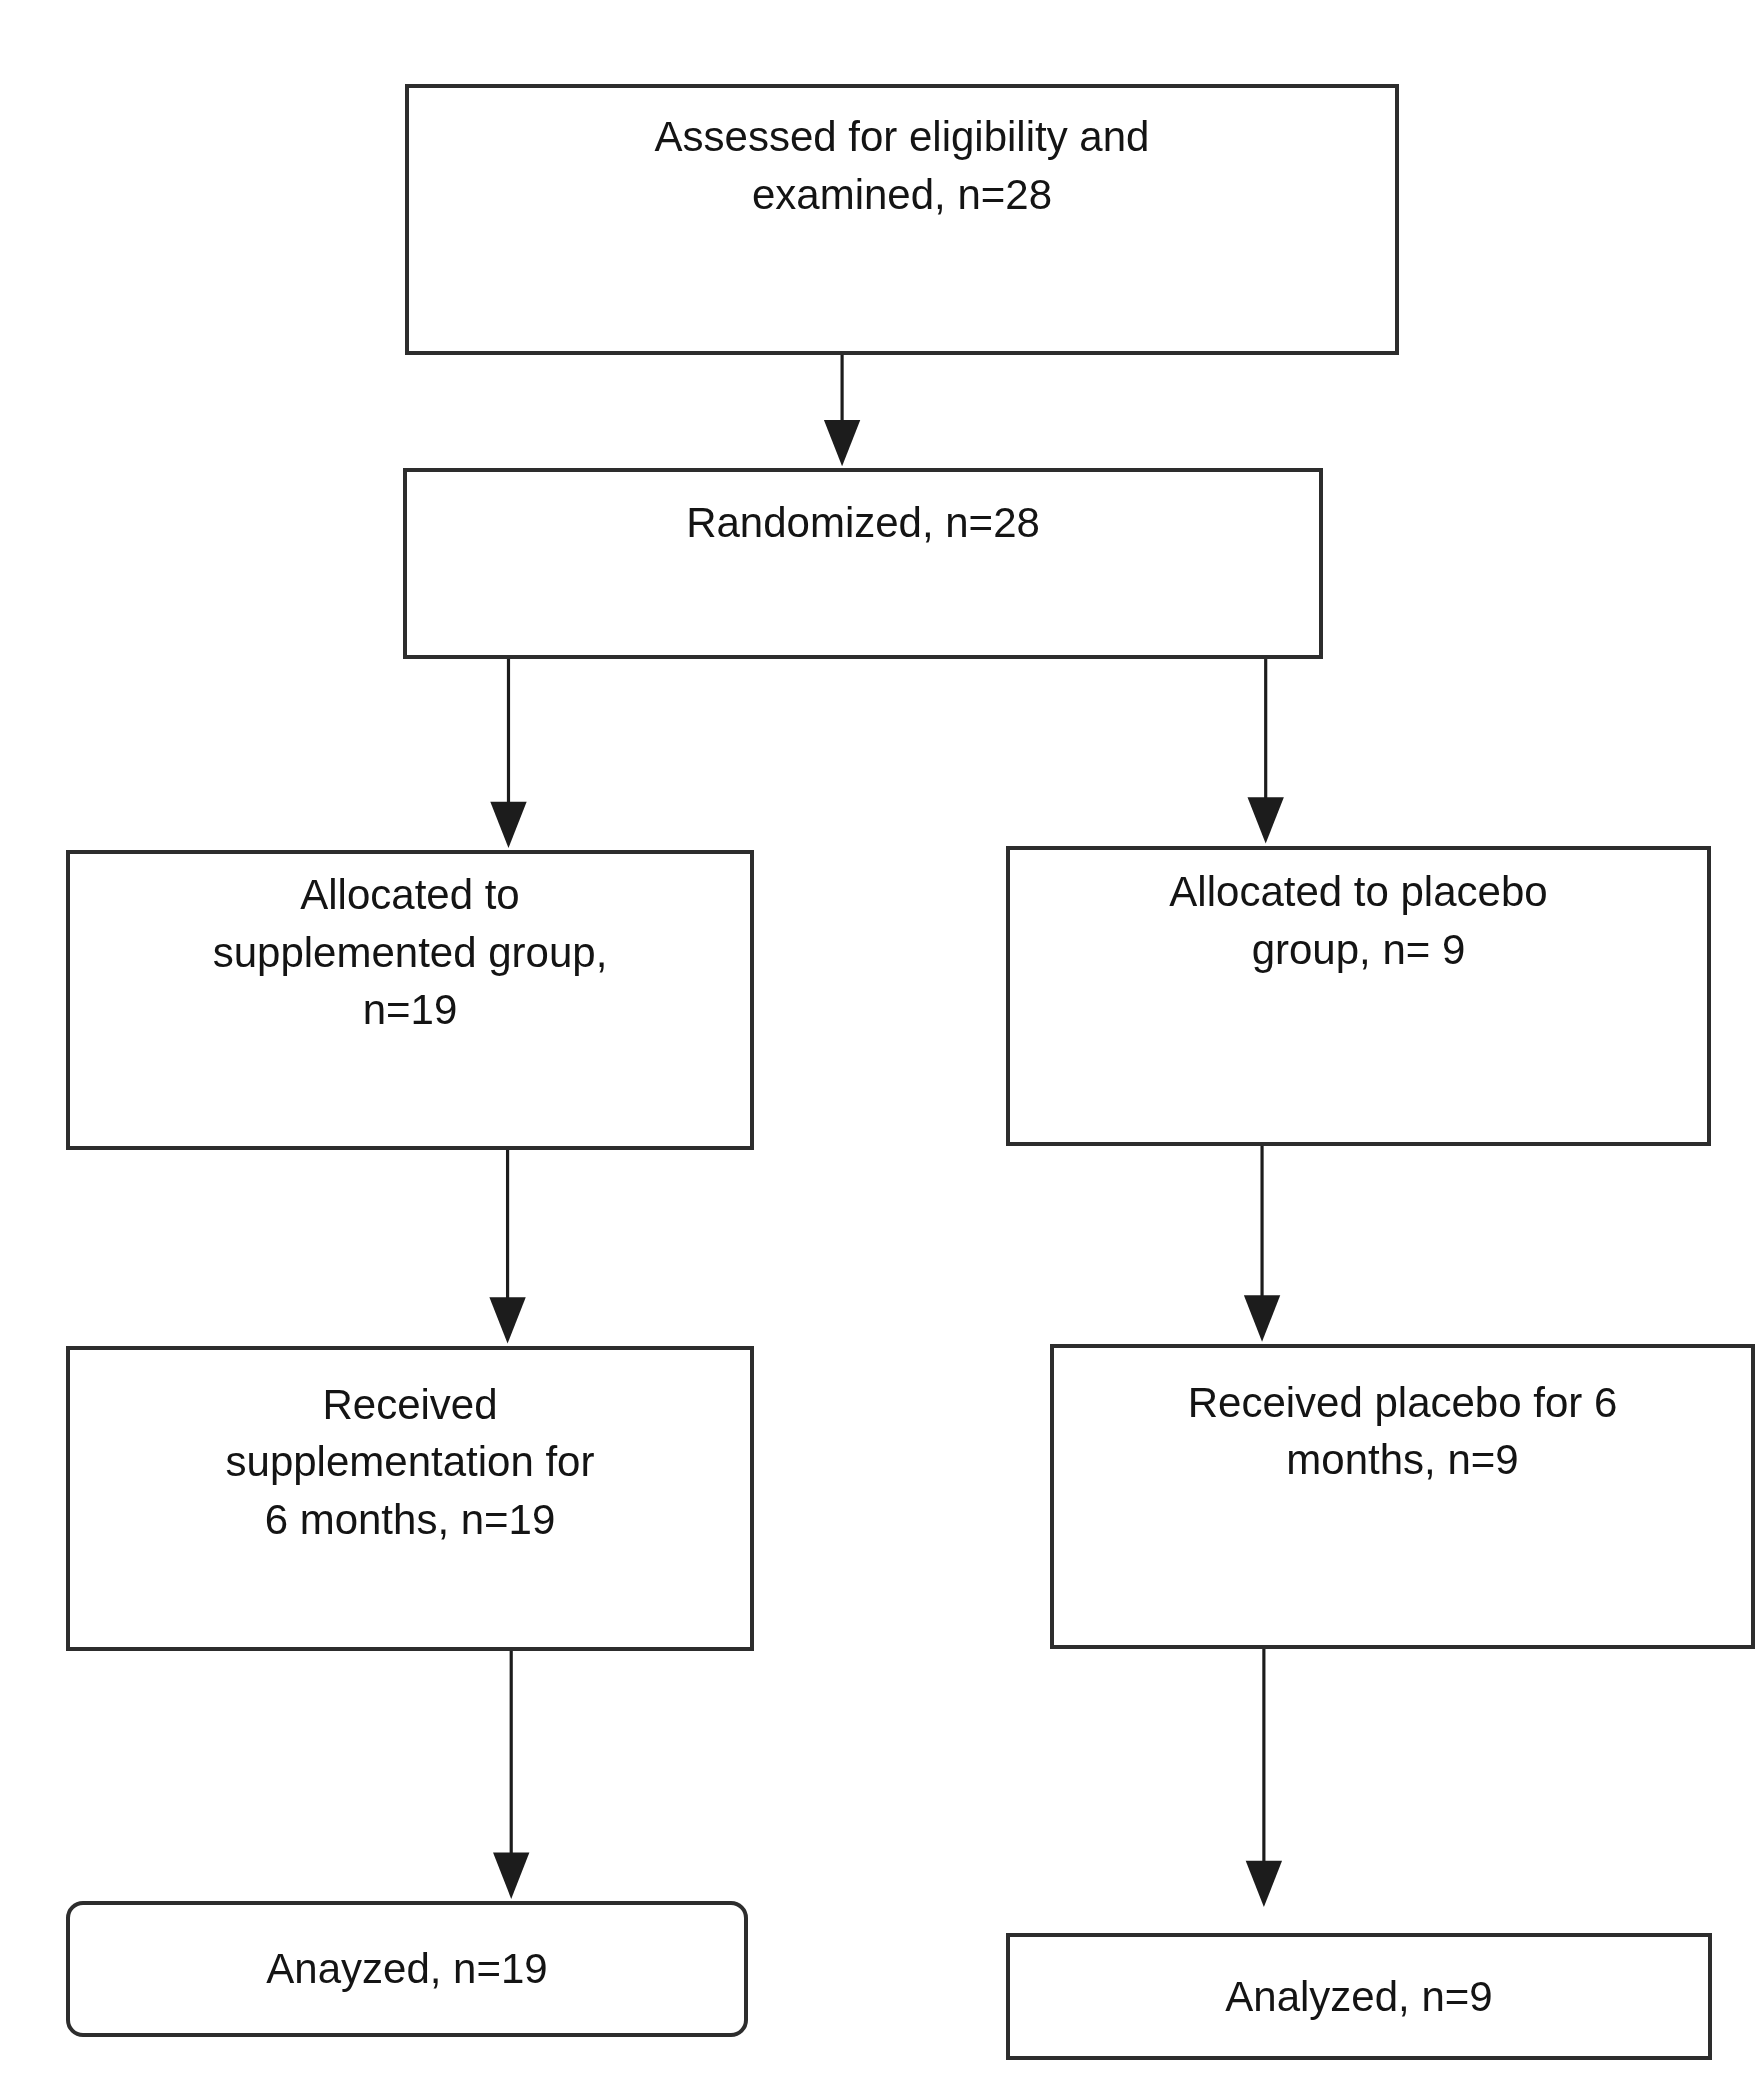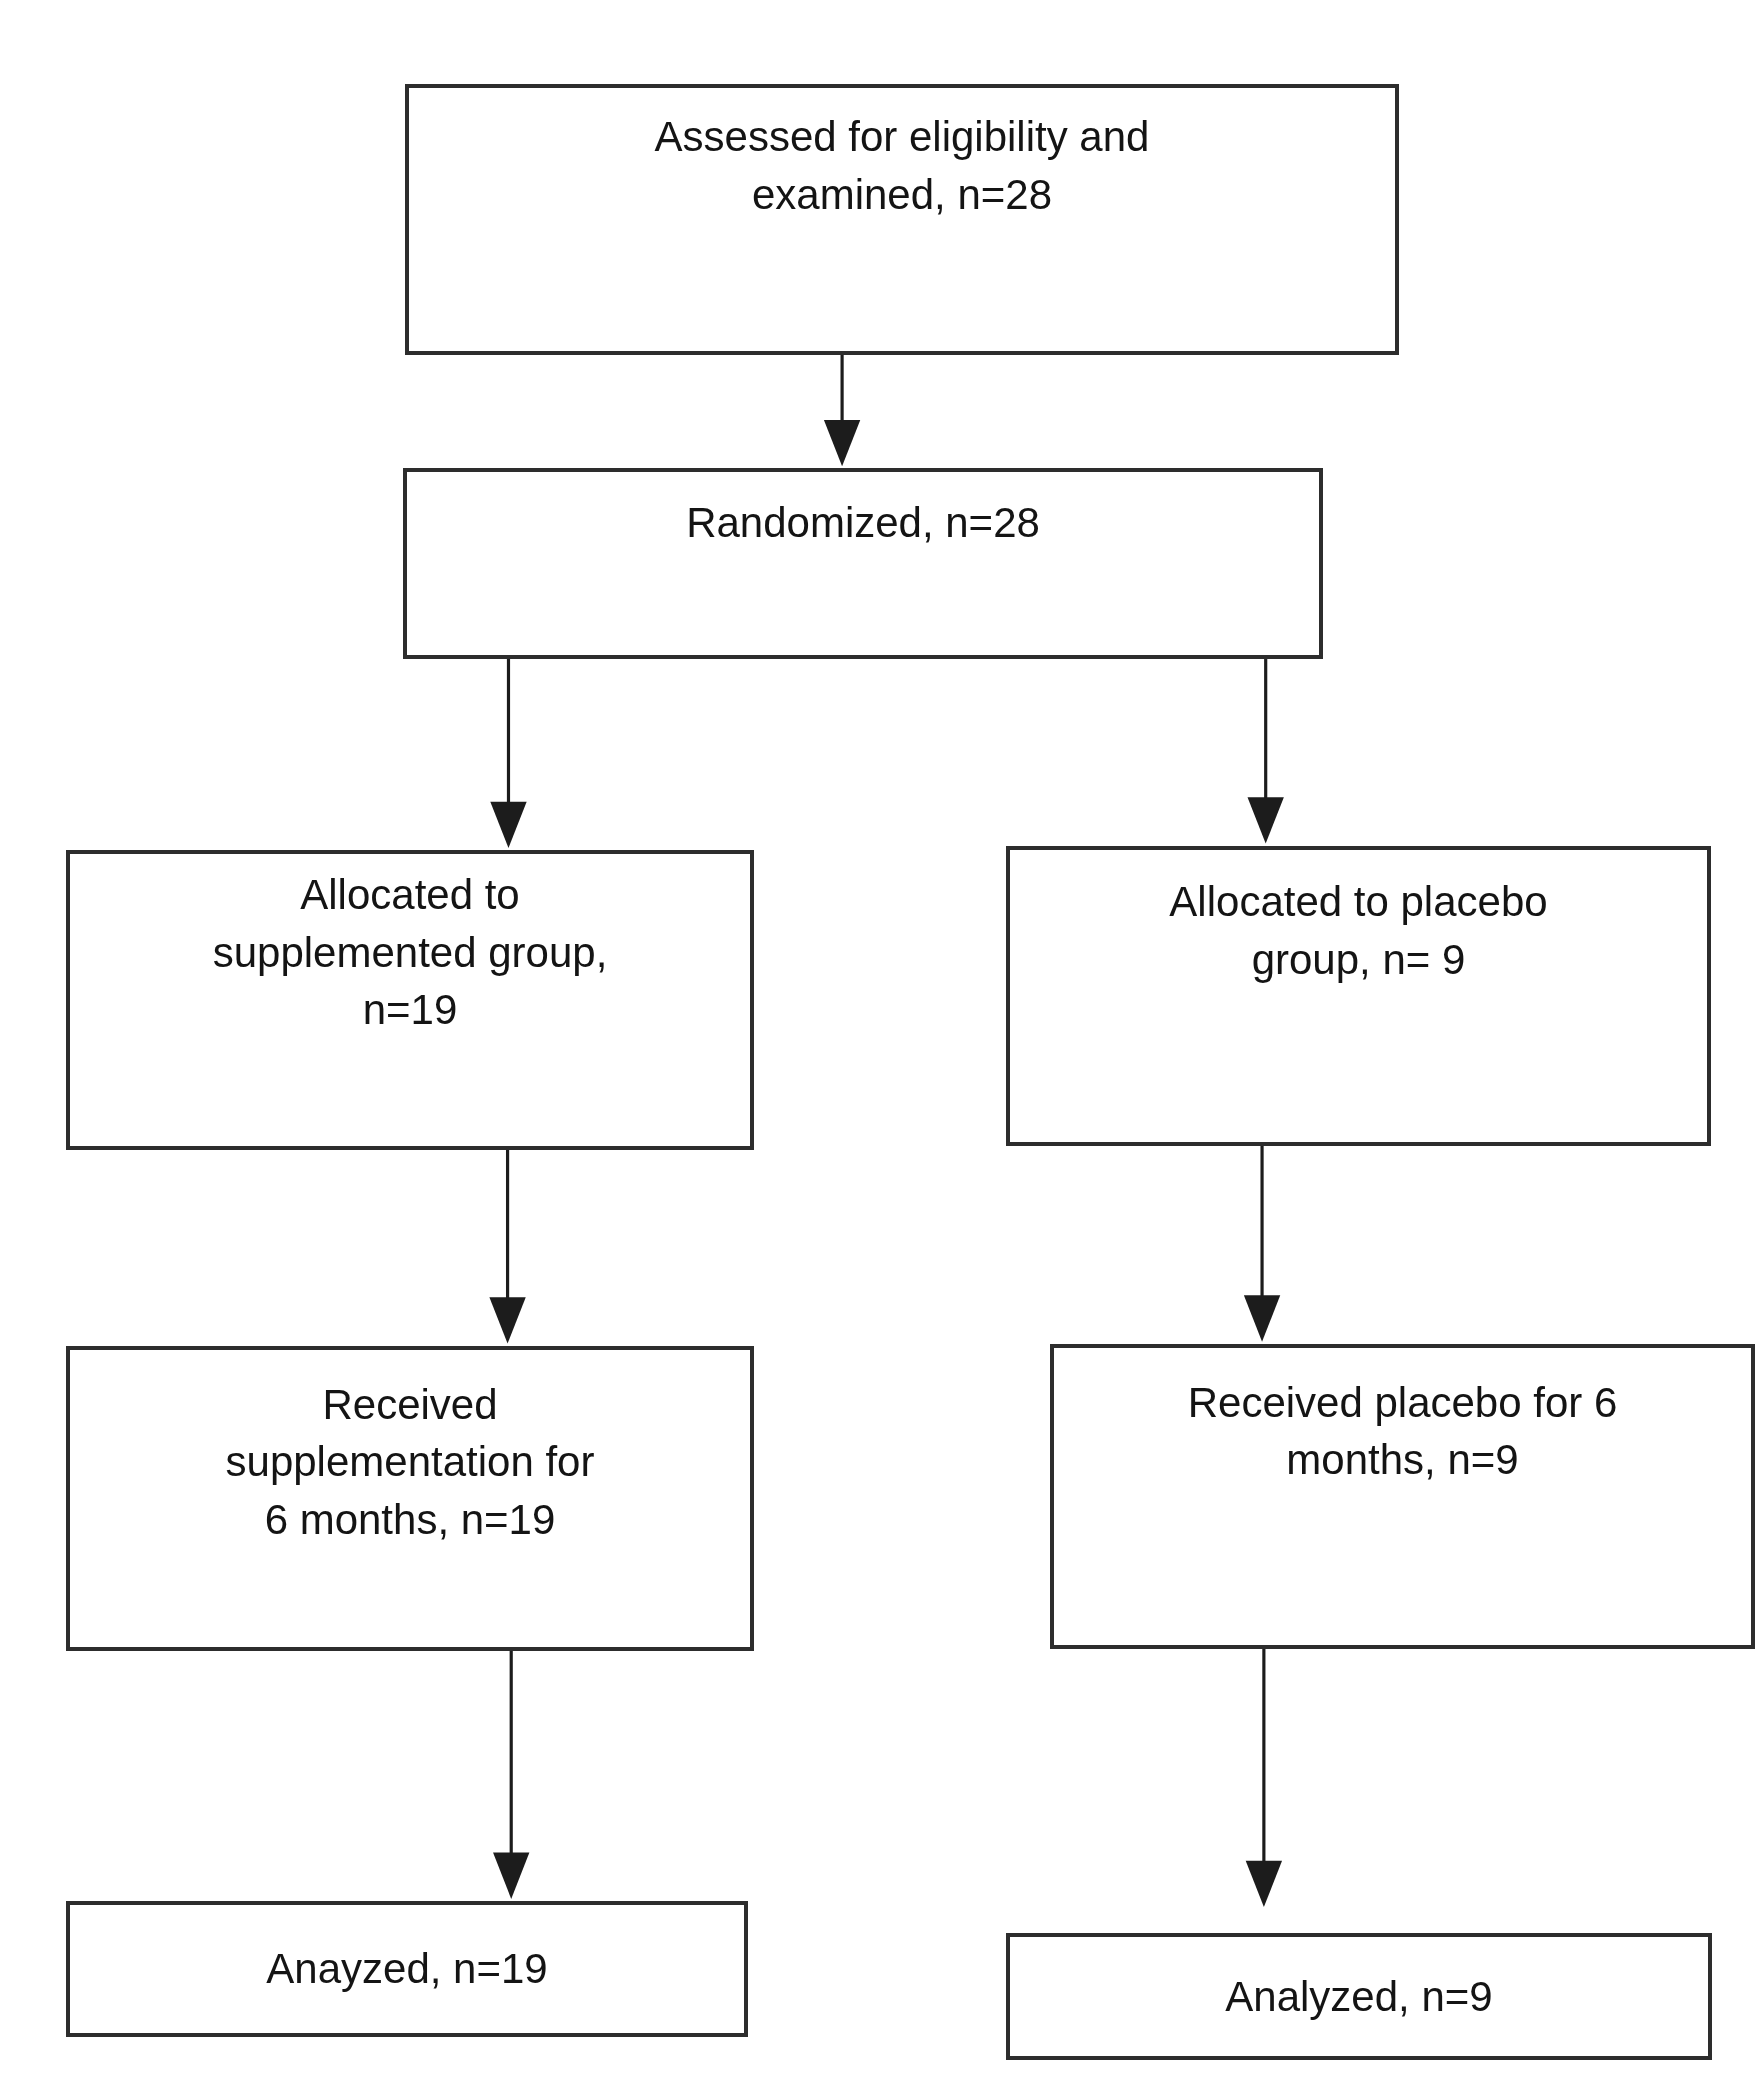--- a/index.html
+++ b/index.html
@@ -45,24 +45,24 @@
     text-align: center;
     font-size: 42px;
     line-height: 1.37;
     color: var(--text-color, #141414);
     width: 100%;
   }
   
   .box-assessed          { left: 405px;  top: 84px;   width: 994px; height: 271px; padding-top: 20px; }
   .box-randomized        { left: 403px;  top: 468px;  width: 920px; height: 191px; padding-top: 22px; }
   .box-alloc-suppl       { left: 66px;   top: 850px;  width: 688px;  height: 300px; padding-top: 12px; }
-  .box-alloc-placebo     { left: 1006px; top: 846px;  width: 705px;  height: 300px; padding-top: 23px; }
+  .box-alloc-placebo     { left: 1006px; top: 846px;  width: 705px;  height: 300px; padding-top: 13px; }
   .box-recv-suppl        { left: 66px;   top: 1346px; width: 688px;  height: 305px; padding-top: 25.5px; }
   .box-recv-placebo      { left: 1006px; top: 1344px; width: 705px;  height: 305px; padding-top: 25.5px; margin-left: 44px; }
-  .box-analyzed-suppl    { left: 66px;   top: 1901px; width: 682px;  height: 136px; justify-content: center; }
+  .box-analyzed-suppl    { left: 66px;   top: 1901px; width: 682px;  height: 136px; justify-content: center; border-radius: 17px; }
   .box-analyzed-placebo  { left: 1006px; top: 1909px; width: 706px;  height: 127px; justify-content: center; margin-top: 24px; }
 </style>
 </head>
 <body>
 
 <div class="canvas">
 
   <svg class="connectors" viewBox="0 0 1931 2286" xmlns="http://www.w3.org/2000/svg">
 
     <g>

